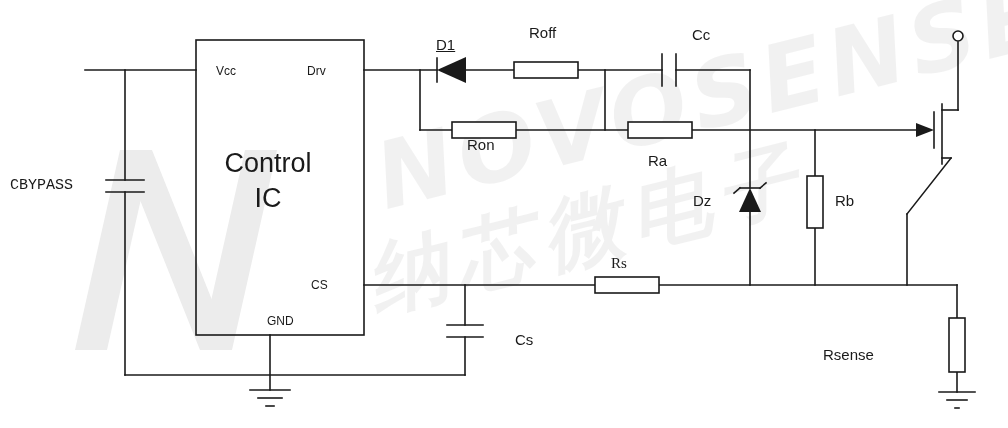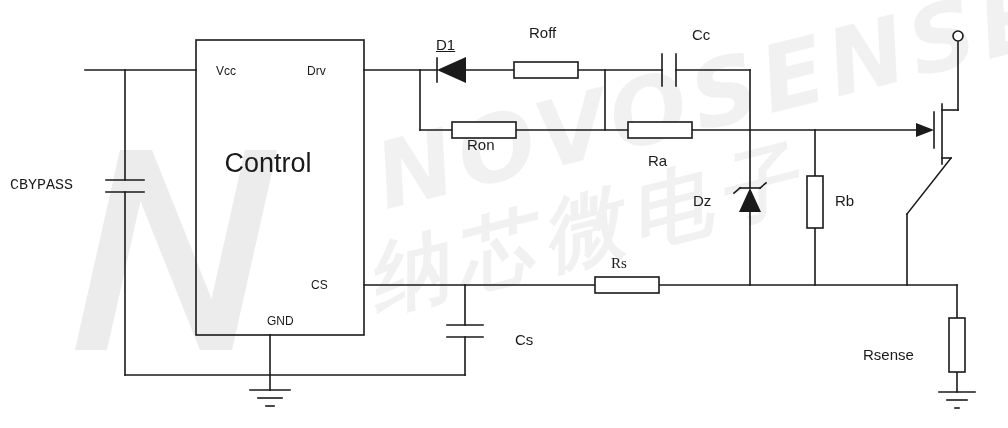--- a/index.html
+++ b/index.html
@@ -161,26 +161,27 @@
   </svg>
 
   <span class="lbl" style="left:10px;top:177px;font-family:Liberation Mono, monospace;">CBYPASS</span>
   <span class="lbl pin" style="left:216px;top:62px;">Vcc</span>
   <span class="lbl pin" style="left:307px;top:62px;text-align:center;">Drv</span>
   <span class="lbl pin" style="left:311px;top:276px;">CS</span>
   <span class="lbl pin" style="left:267px;top:312px;">GND</span>
 
   <div class="ic-name">
     <div>Control</div>
+    <div>IC</div>
   </div>
 
   <span class="lbl" style="left:436px;top:36px;text-decoration:underline;">D1</span>
   <span class="lbl" style="left:529px;top:24px;">Roff</span>
   <span class="lbl" style="left:661px;top:26px;margin-left:31px;">Cc</span>
   <span class="lbl" style="left:467px;top:136px;">Ron</span>
   <span class="lbl" style="left:648px;top:152px;text-align:right;">Ra</span>
   <span class="lbl" style="left:693px;top:192px;">Dz</span>
   <span class="lbl" style="left:835px;top:192px;">Rb</span>
   <span class="lbl" style="left:611px;top:254px;font-family:Liberation Serif, serif;">Rs</span>
   <span class="lbl" style="left:515px;top:331px;">Cs</span>
-  <span class="lbl" style="left:863px;top:346px;">Rsense</span>
+  <span class="lbl" style="left:823px;top:346px;">Rsense</span>
 
 </div>
 
 </body></html>

